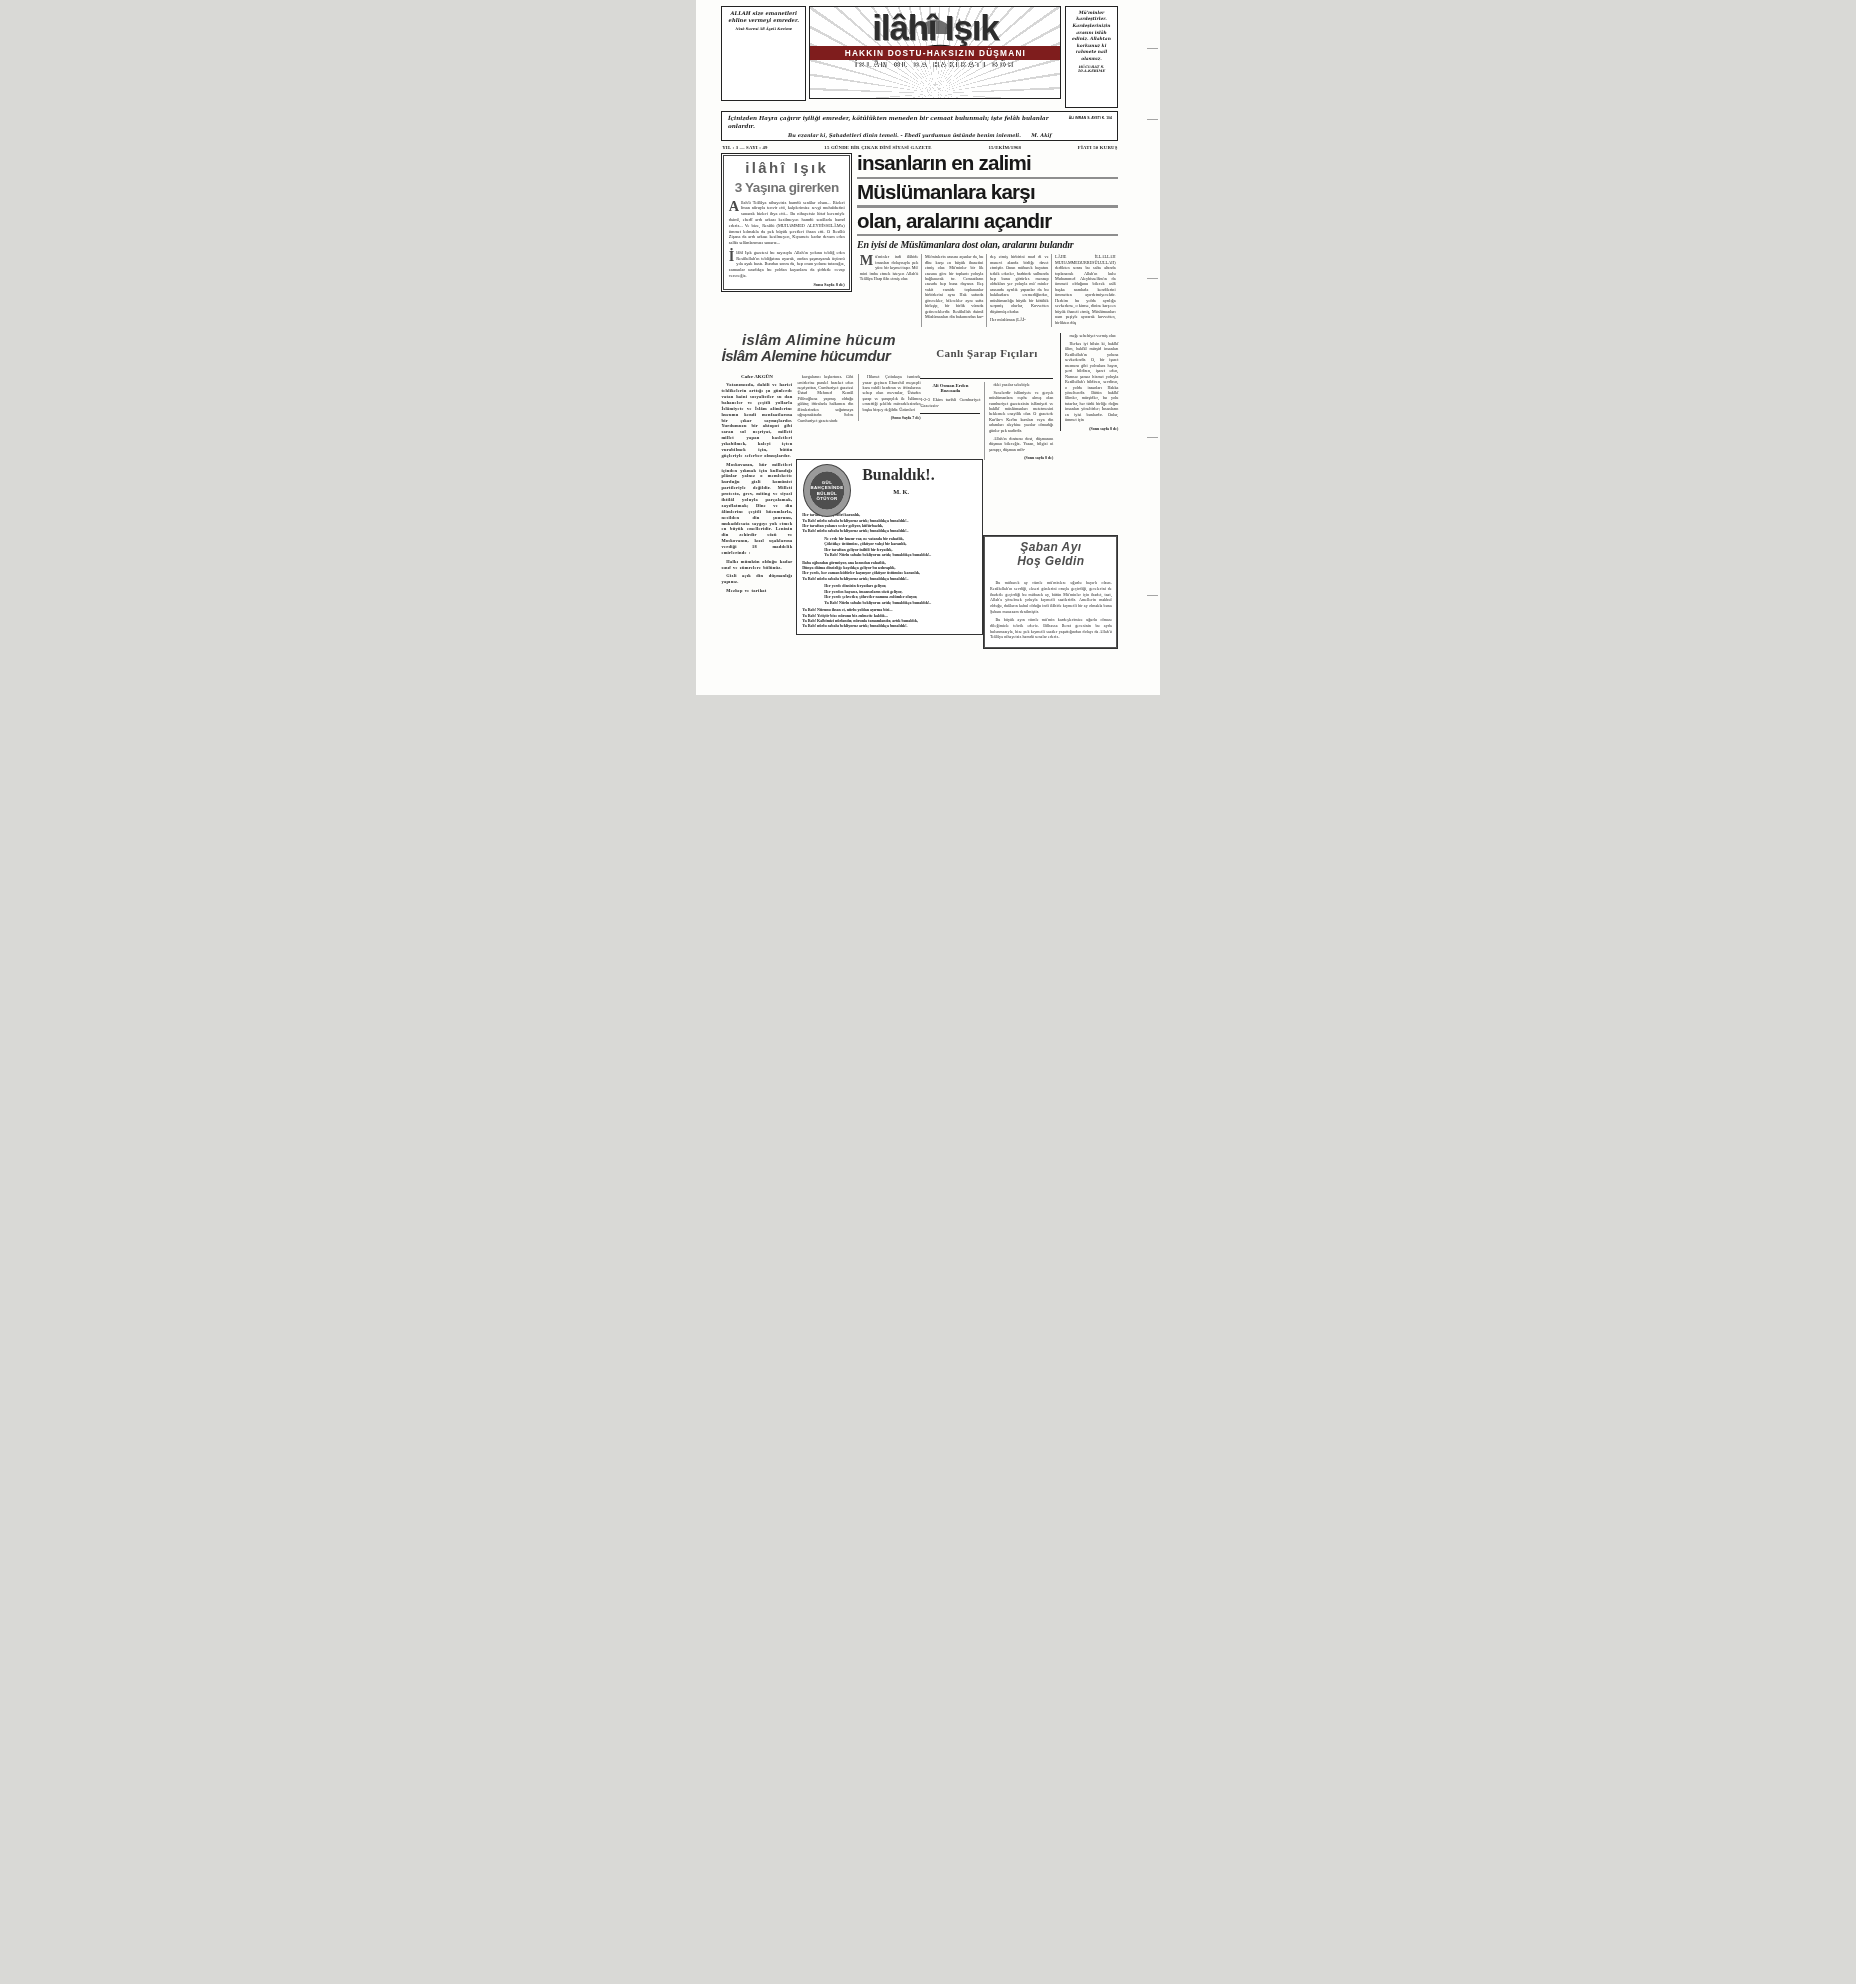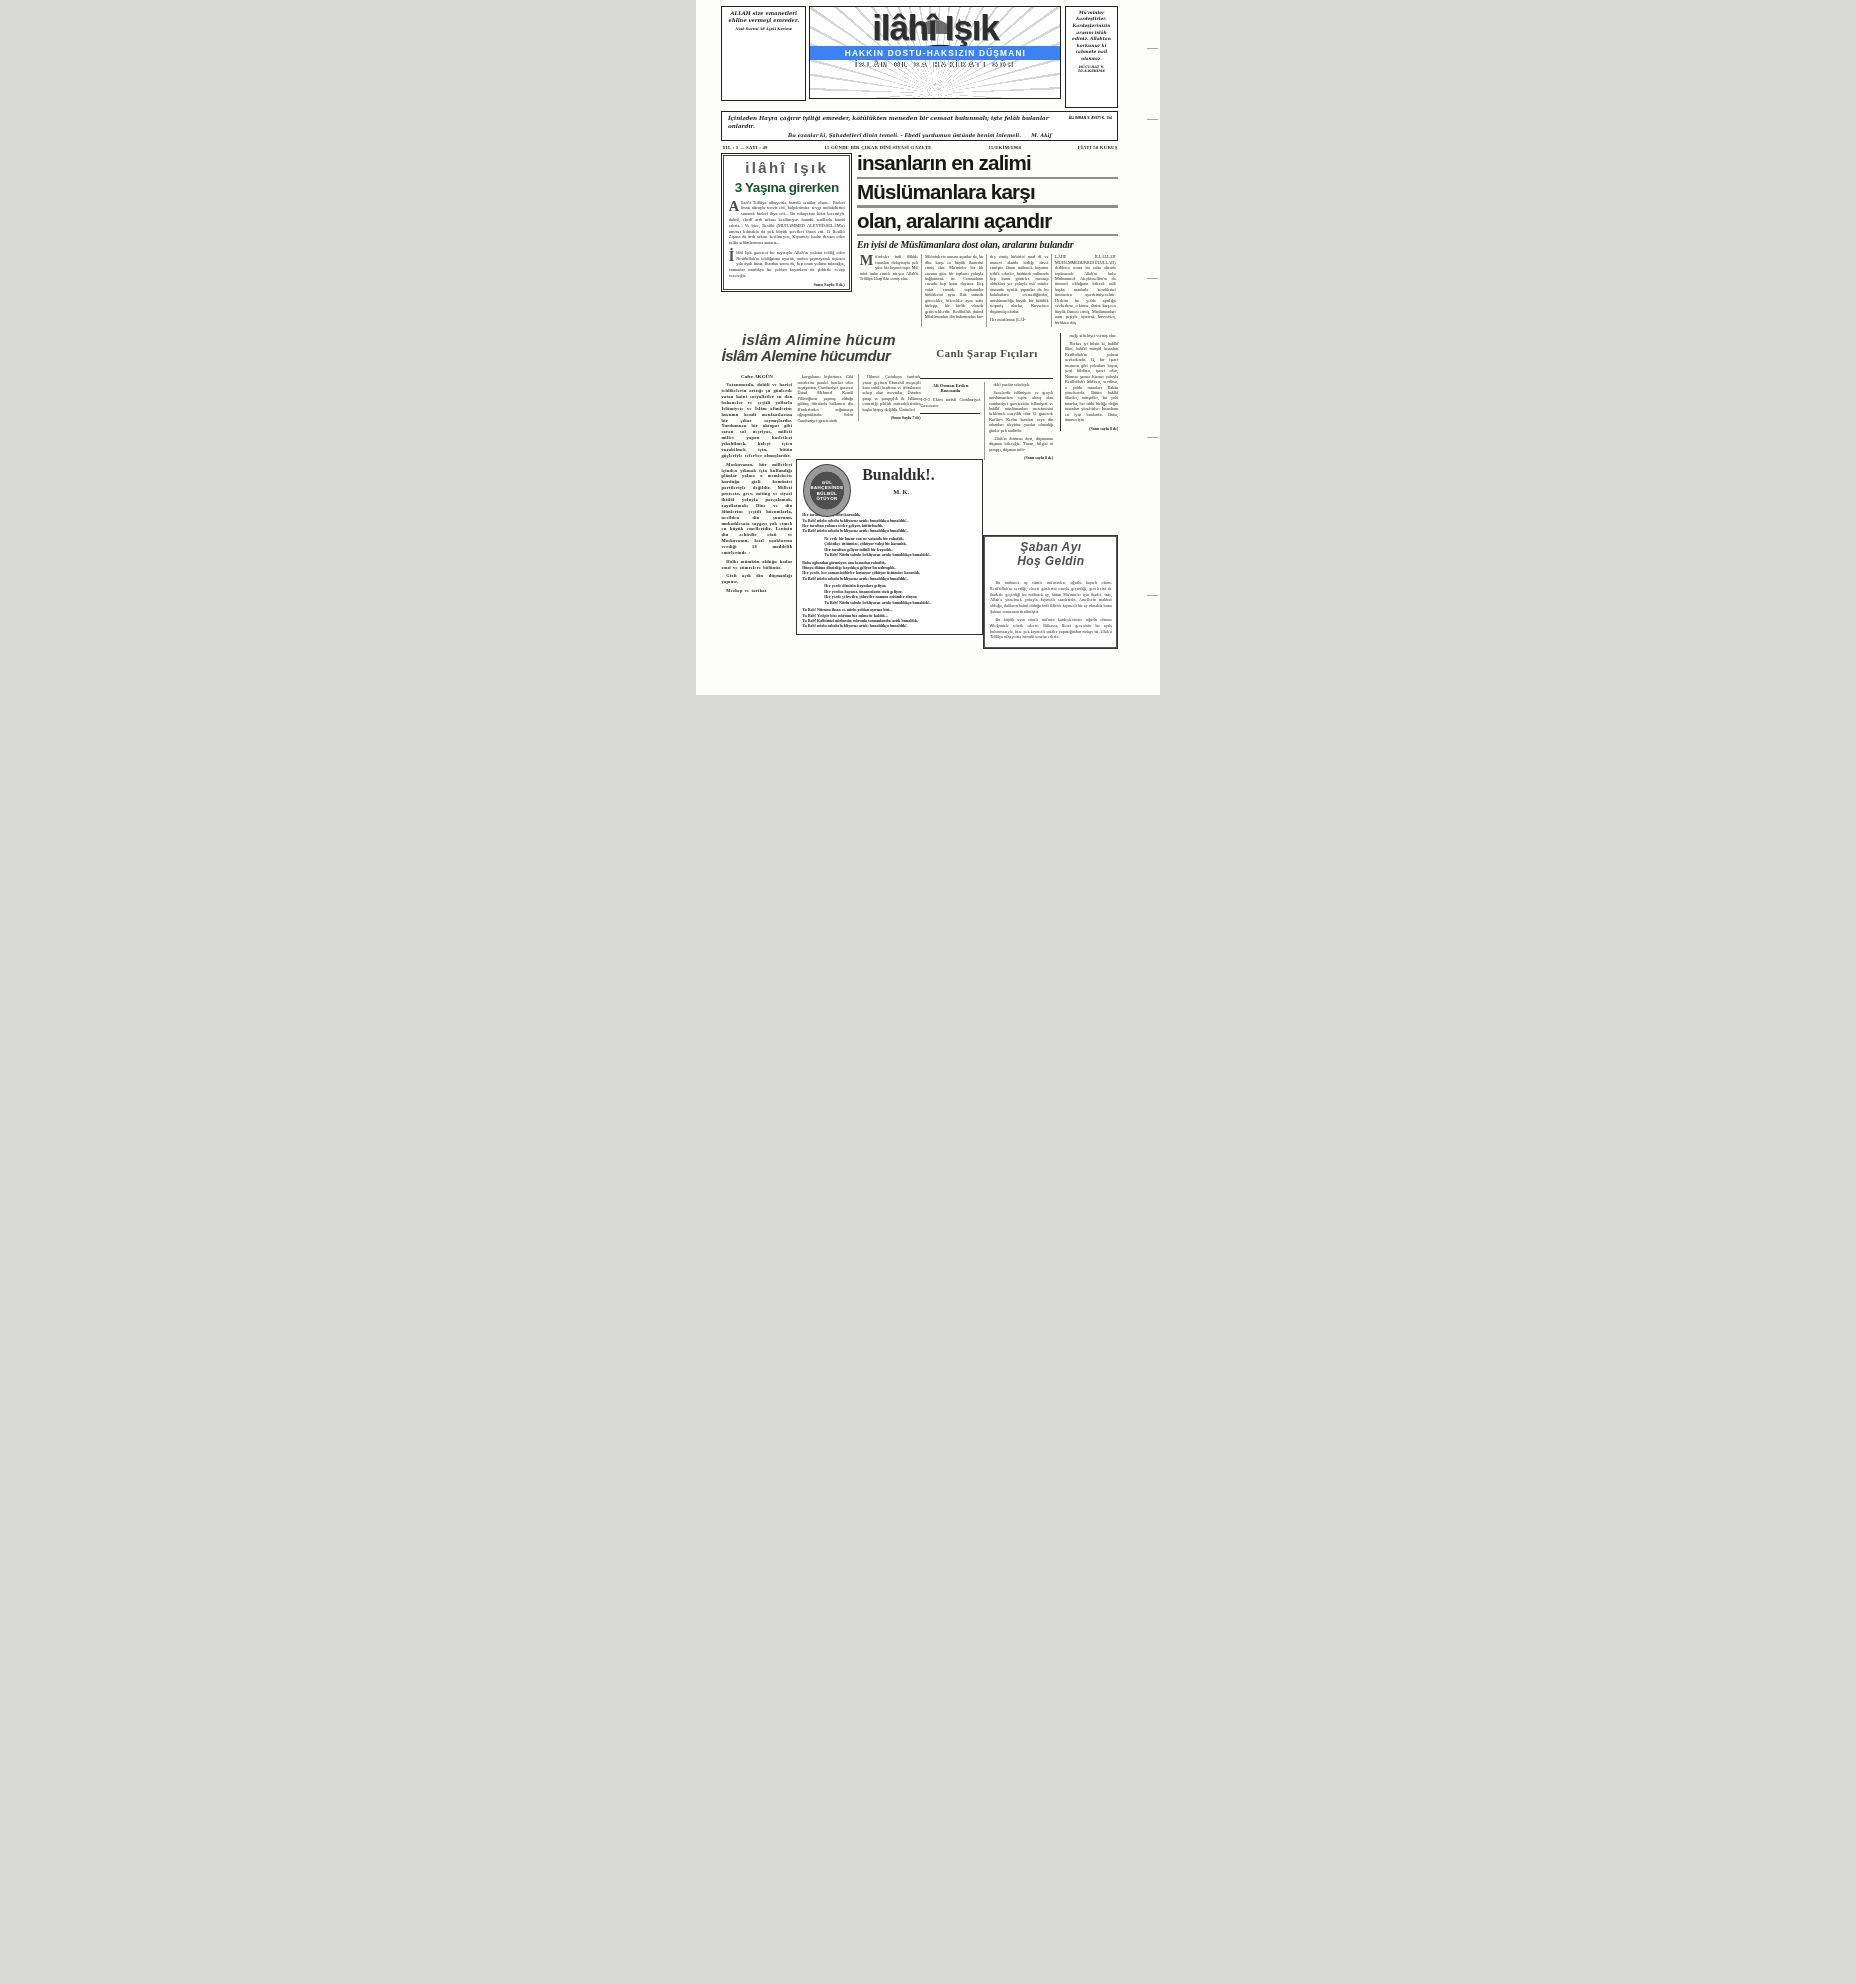--- a/index.html
+++ b/index.html
@@ -20,21 +20,21 @@
   .burst{position:absolute;inset:0;background:repeating-conic-gradient(from 200deg at 50% 95%, #b5b5b5 0 1.1deg, transparent 1.1deg 6.5deg);
          opacity:.55;pointer-events:none;}
   .logo-line{position:relative;font-family:"Liberation Sans", sans-serif;font-weight:bold;
              font-size:35px;line-height:.95;letter-spacing:-1.2px;color:#2e2e2e;padding-top:4px;
              text-shadow:0.8px 0.8px 0 #999;}
   .mosque{position:absolute;left:50%;top:5.6px;transform:translateX(-50%);opacity:.8;}
   .badge{position:absolute;left:50%;top:38px;transform:translateX(-50%) rotate(-4deg);
          background:#3a3a3a;color:#fff;border:0.8px solid #111;border-radius:50%;
          font-family:"Liberation Sans", sans-serif;font-weight:bold;font-size:4px;
          letter-spacing:0.8px;padding:2px 5.6px;}
-  .slogan-bar{position:relative;background:#3b82f6;color:#fff;font-family:"Liberation Sans", sans-serif;
+  .slogan-bar{position:relative;background:#7f1d1d;color:#fff;font-family:"Liberation Sans", sans-serif;
               font-weight:bold;font-size:8.3px;letter-spacing:1.2px;padding:1.6px 0 2px;margin-top:2.4px;}
   .slogan-outline{position:relative;font-family:"Liberation Sans", sans-serif;font-weight:bold;font-size:6.7px;
                   letter-spacing:2.8px;color:#fff;padding:1.2px 0 1.6px;
                   text-shadow:-0.4px -0.4px 0 #222,0.4px -0.4px 0 #222,-0.4px 0.4px 0 #222,0.4px 0.4px 0 #222;}
 
   
   .banner{border:1.6px double #222;margin-top:3.2px;padding:3.2px 5.6px 2.4px;background:#fff;}
   .banner-l1{display:flex;align-items:flex-start;gap:4px;}
   .script{font-family:"DejaVu Serif", serif;font-style:italic;font-weight:bold;font-size:5.6px;line-height:1.3;}
   .banner-src{font-size:3.4px;font-weight:bold;white-space:nowrap;padding-top:0.8px;font-family:"Liberation Sans", sans-serif;}
@@ -45,21 +45,21 @@
   .dateline{display:flex;justify-content:space-between;align-items:baseline;margin:4px 0.8px 3.2px;
             font-family:"Liberation Serif", serif;font-weight:bold;font-size:4.8px;letter-spacing:0.2px;}
 
   
   .bandA{display:flex;gap:4.8px;}
   .anni-box{width:116px;border:1.6px double #222;outline:0.4px solid #444;outline-offset:-3.6px;
             padding:5.6px 6.4px 4px;background:#fff;align-self:flex-start;}
   .anni-t1{font-family:"Liberation Sans", sans-serif;font-weight:bold;font-size:15px;letter-spacing:2.4px;
            color:#5a5a5a;text-align:center;line-height:1;}
   .anni-t2{font-family:"Liberation Sans", sans-serif;font-weight:bold;font-size:13.5px;letter-spacing:-0.4px;
-           color:#14532d;text-align:center;line-height:1.05;margin:5.6px 0 4.8px;}
+           color:#737373;text-align:center;line-height:1.05;margin:5.6px 0 4.8px;}
   .body-text{font-size:4.2px;line-height:1.3;text-align:justify;}
   .anni-box .body-text{font-size:4.4px;line-height:1.32;}
   .dcap{float:left;font-size:14.3px;line-height:.78;font-weight:bold;color:#4a4a4a;padding:1.2px 2px 0 0;}
   .cont-line{text-align:right;font-weight:bold;font-size:4.4px;margin-top:3.2px;}
   .main-top{flex:1;}
   .mh-line{font-family:"Liberation Sans", sans-serif;font-weight:bold;font-size:20.6px;line-height:1;
            letter-spacing:-0.8px;color:#181818;white-space:nowrap;}
   .hrule{height:2.4px;background:#8e8e8e;margin:2.8px 0;}
   .subhead{font-family:Liberation Serif, serif;font-weight:bold;font-style:italic;font-size:10px;
            letter-spacing:-0.2px;margin:0.8px 0 4px;color:#222;}

